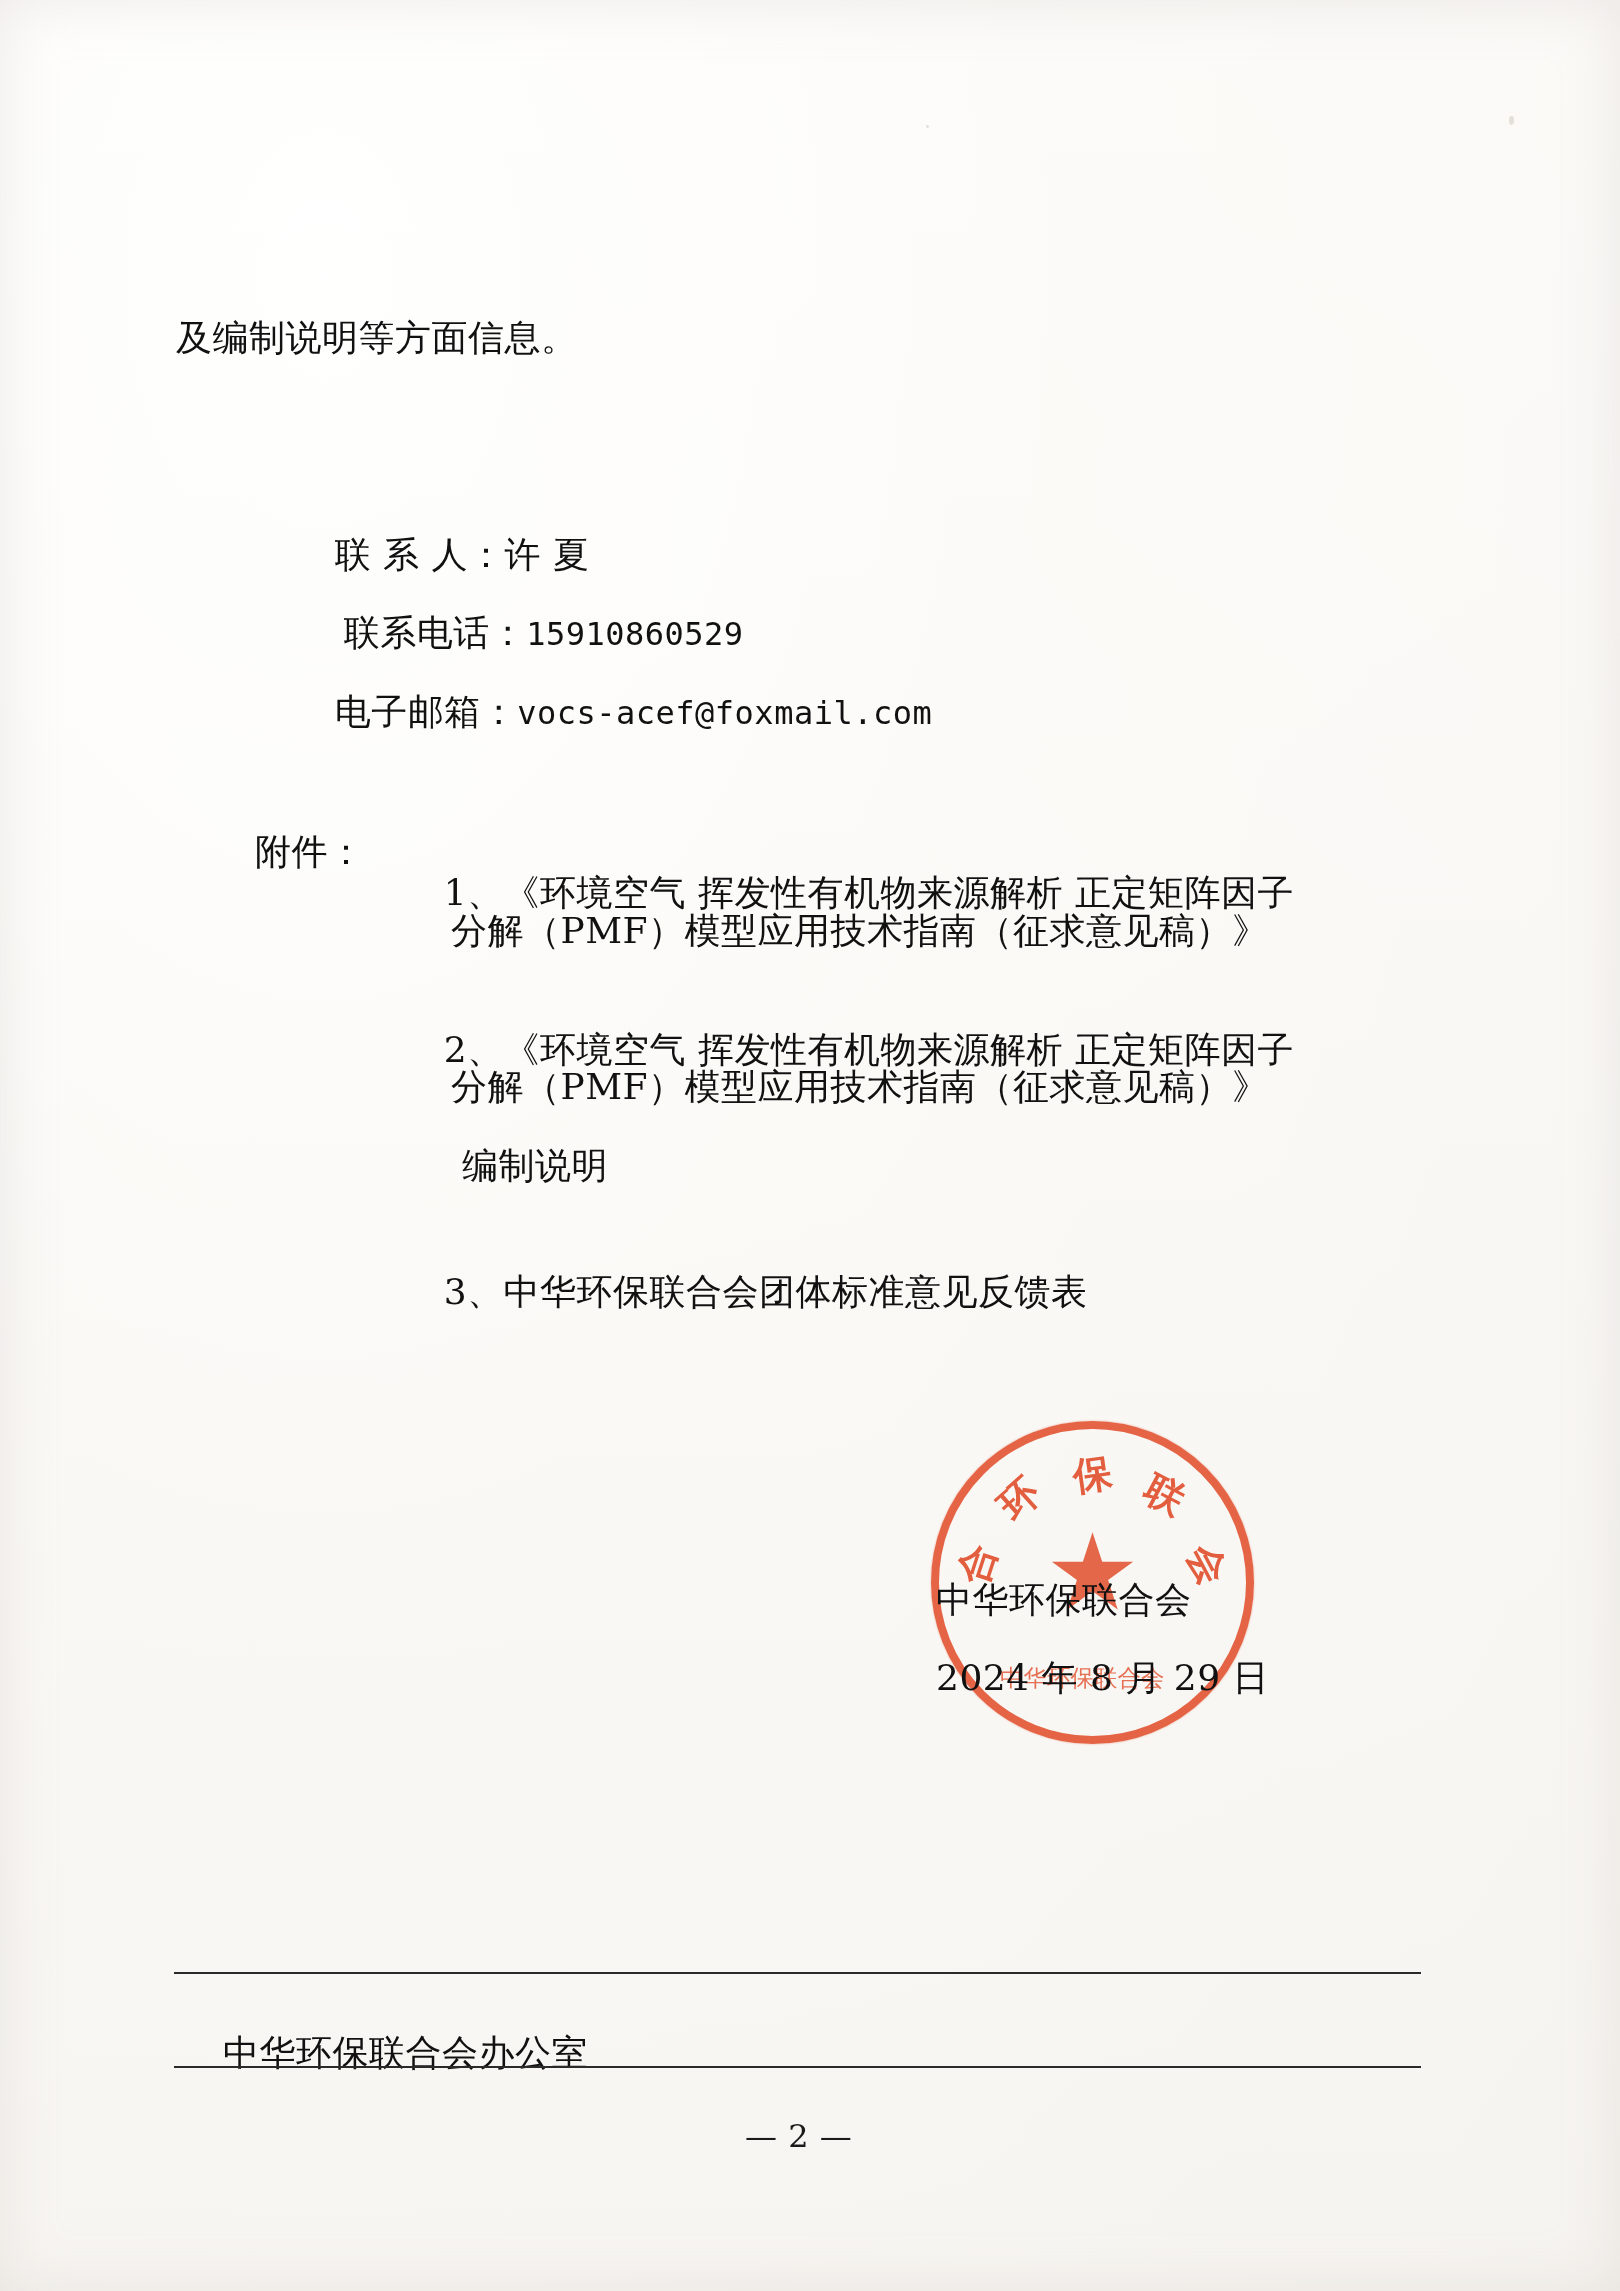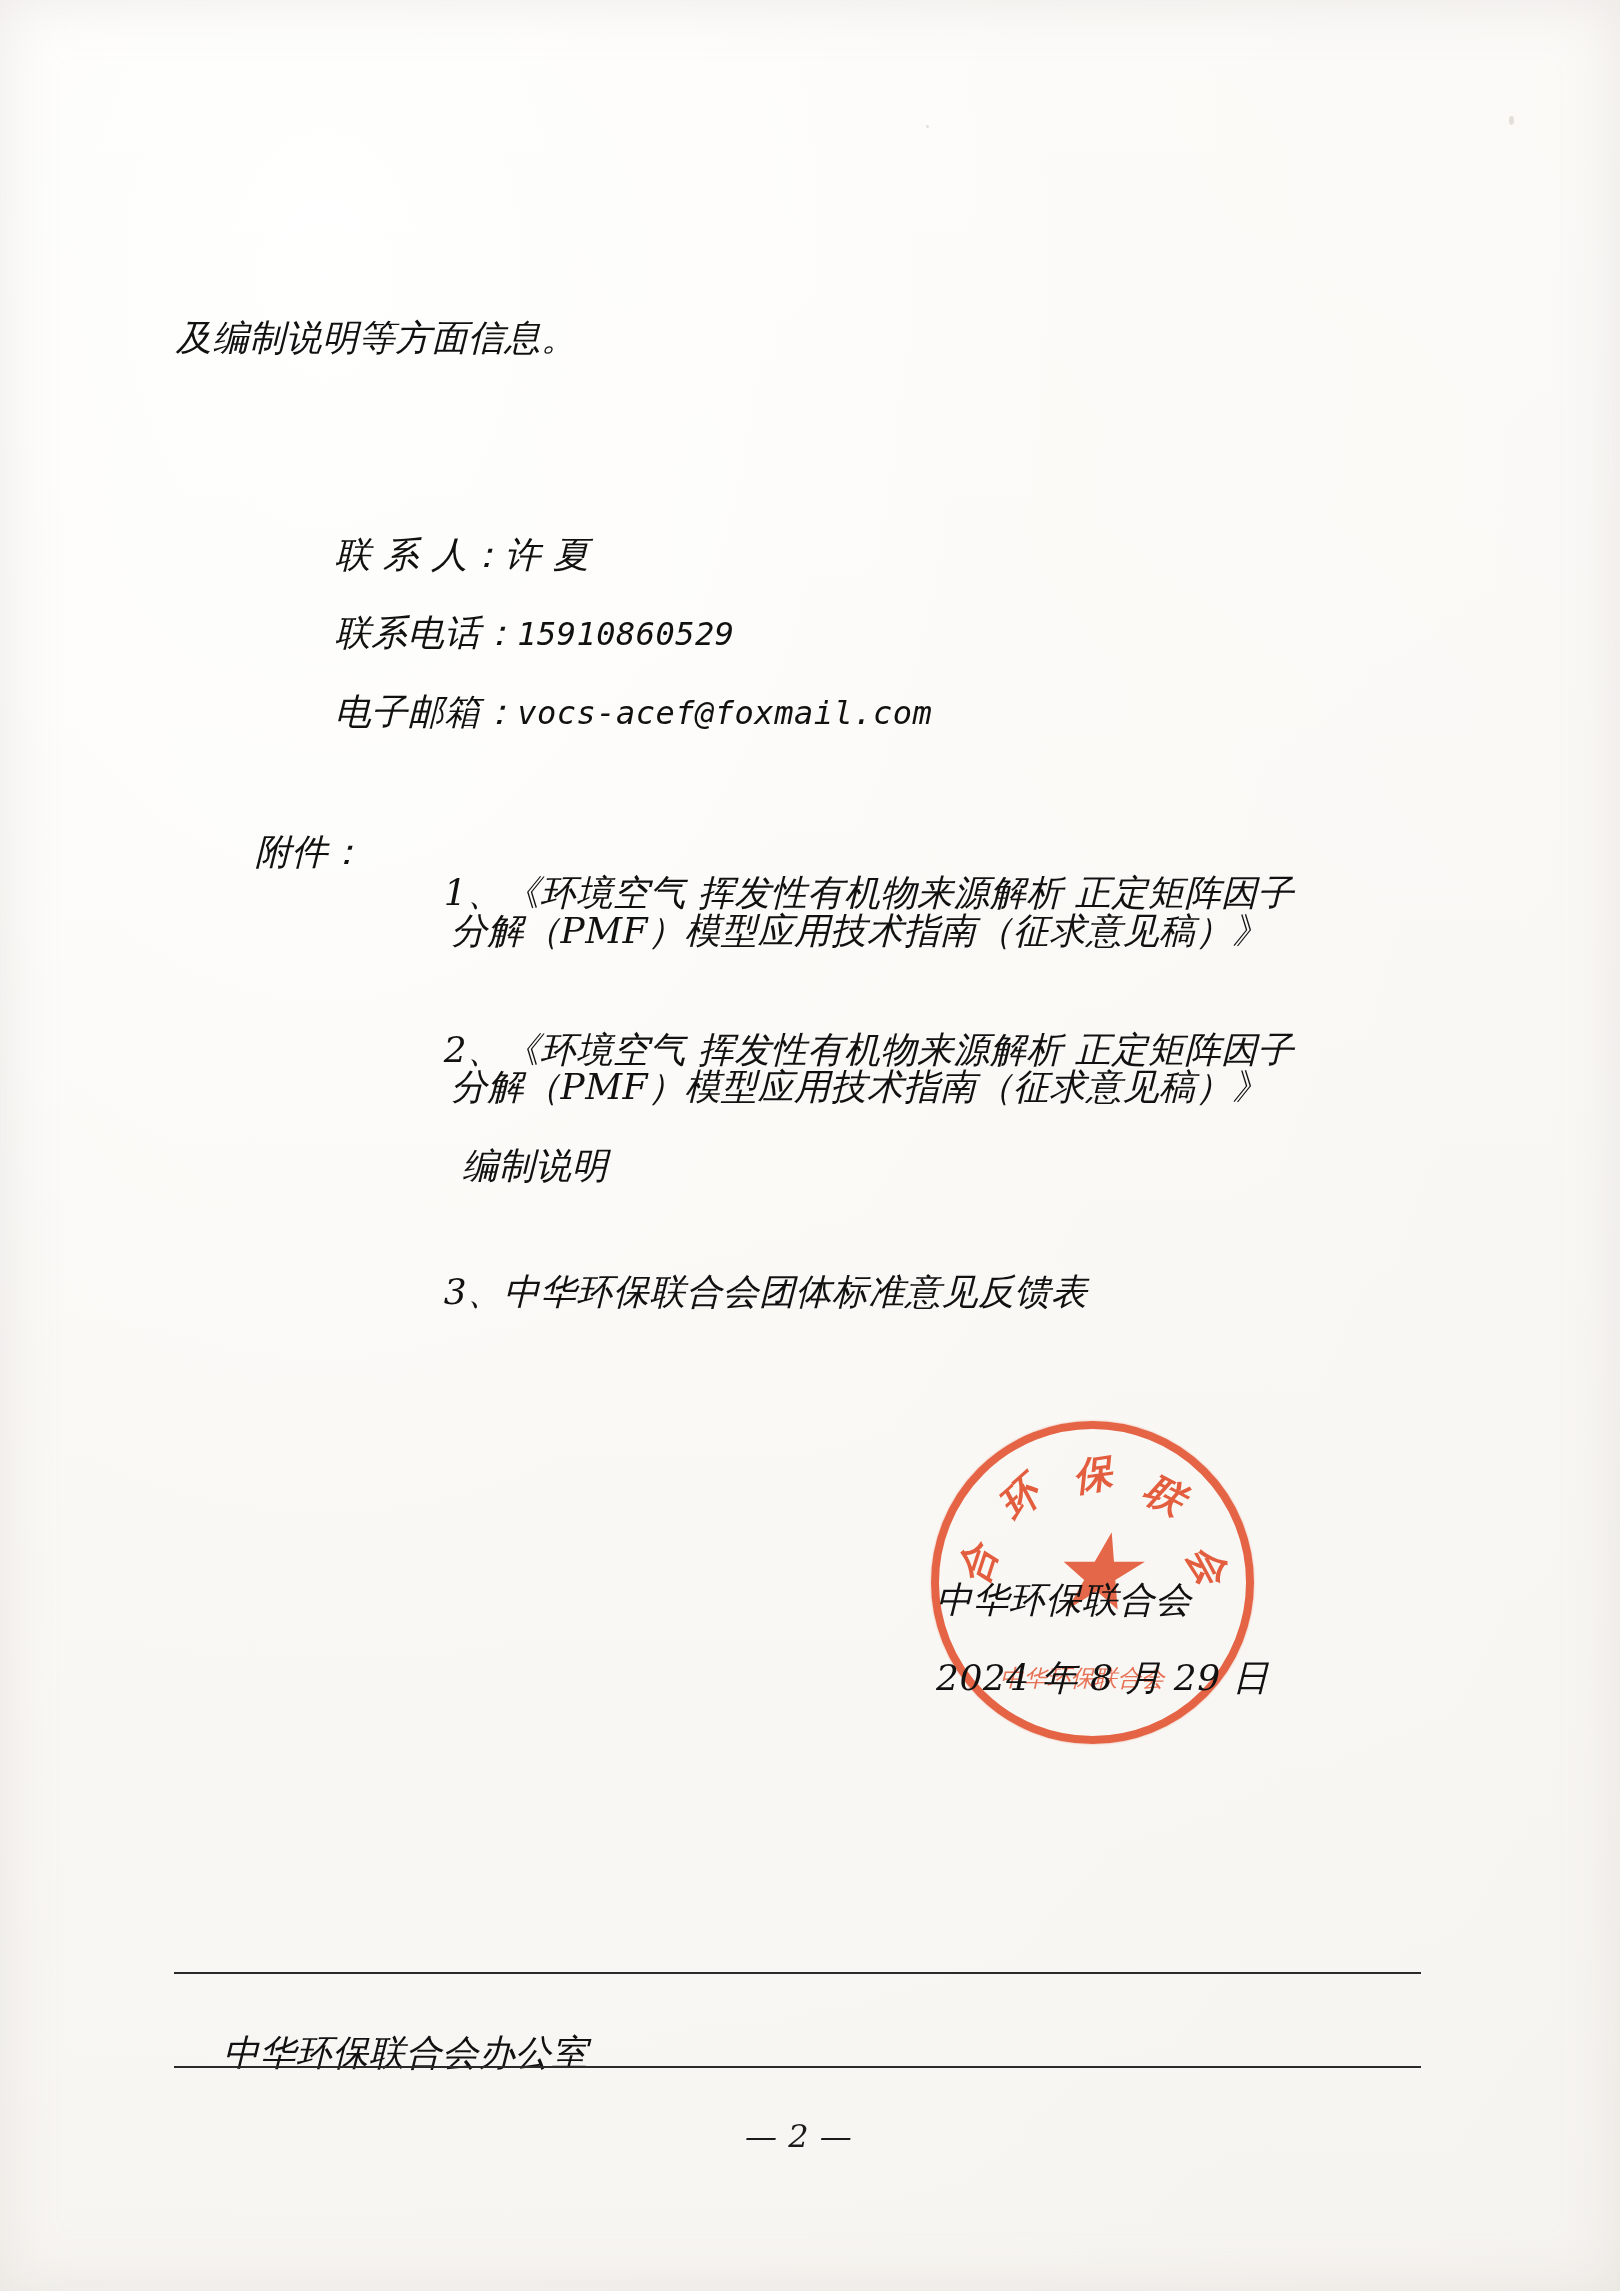--- a/index.html
+++ b/index.html
@@ -30,21 +30,20 @@
     inset: 0;
     box-shadow: inset 0 0 59px rgba(190,185,175,0.25);
     pointer-events: none;
   }
   .content {
     position: absolute;
     left: 0;
     top: 0;
     width: 1356px;
     height: 2292px;
-    font-style: italic;
   }
 
   .line {
     position: absolute;
     white-space: pre;
     font-family: "DejaVu Serif", serif;
     letter-spacing: 0.5px;
   }
 
   .cn {
@@ -53,21 +52,21 @@
   }
   .mono {
     font-family: "DejaVu Sans Mono", monospace;
     font-size: 32px;
     letter-spacing: 0.5px;
   }
 
   
   #lead-line { left: 176px; top: 314px; }
   #contact-person { left: 263px; top: 490px; }
-  #contact-phone { left: 263px; top: 568px; }
+  #contact-phone { left: 272px; top: 568px; }
   #contact-email { left: 263px; top: 647px; }
 
   #attach-label { left: 255px; top: 828px; }
   #attach-1-a { left: 372px; top: 828px; }
   #attach-1-b { left: 451px; top: 907px; }
   #attach-2-a { left: 372px; top: 985px; }
   #attach-2-b { left: 451px; top: 1063px; }
   #attach-2-c { left: 462px; top: 1142px; }
   #attach-3 { left: 372px; top: 1227px; }
 

